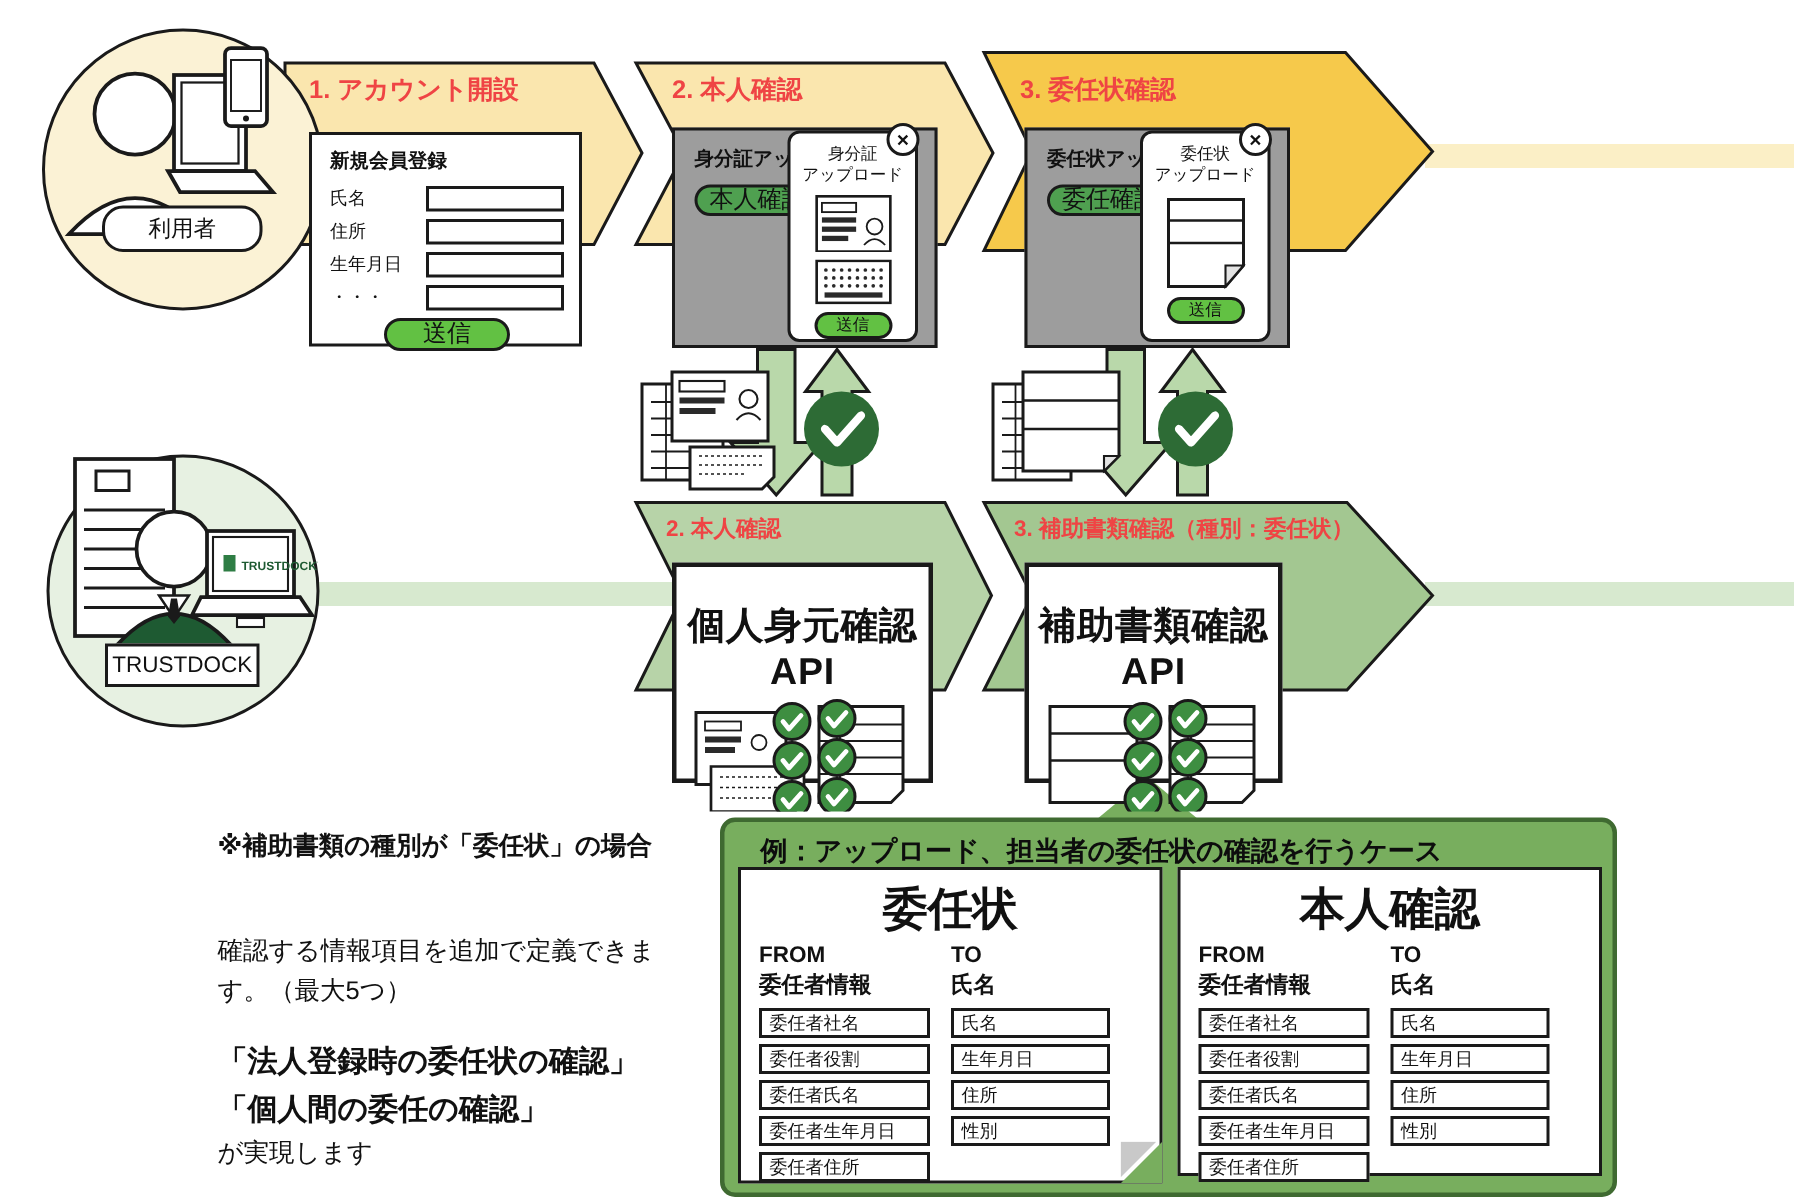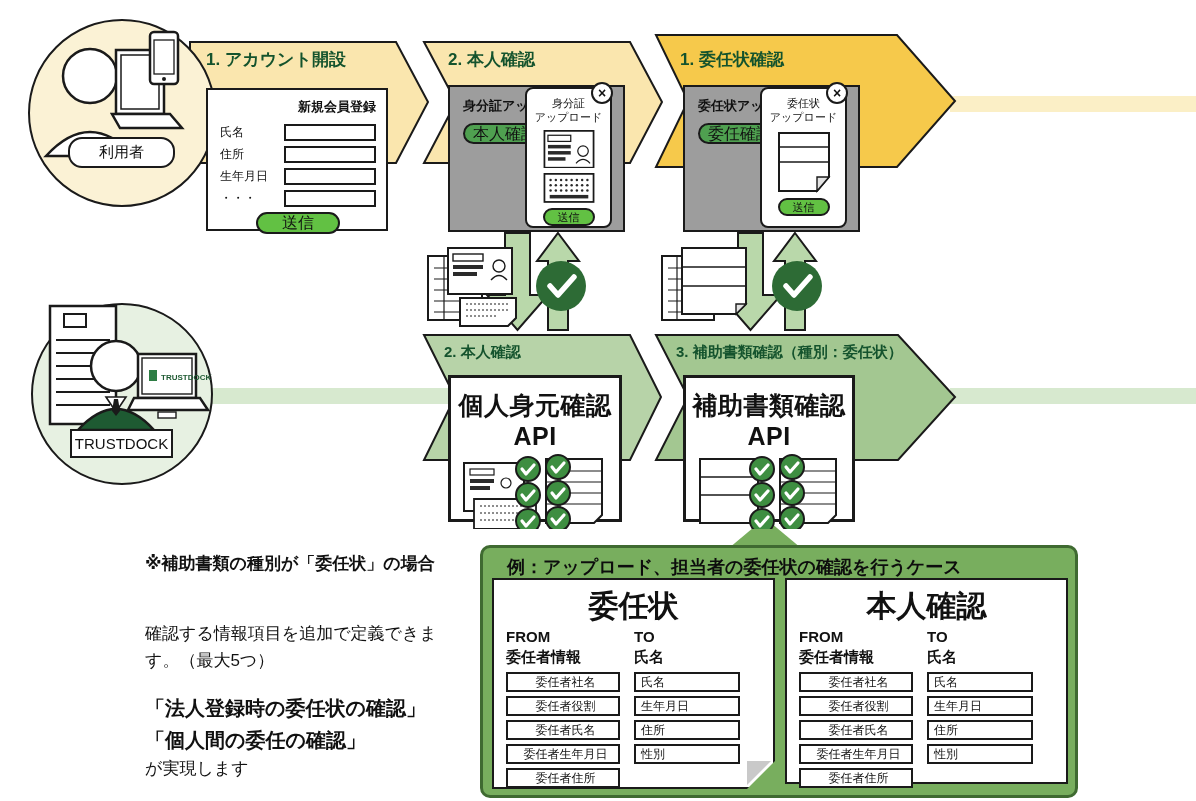--- a/index.html
+++ b/index.html
@@ -4,68 +4,68 @@
 <style>
   html,body{margin:0;padding:0;background:#fff;}
   .canvas{
     position:relative;width:1196px;height:801px;overflow:hidden;background:#fff;
     font-family:"Liberation Sans","DejaVu Sans",sans-serif;color:#111;
   }
   .abs{position:absolute;}
   svg{display:block;}
   .bg{position:absolute;left:0;top:0;}
 
-  .chev-title{position:absolute;font-weight:bold;font-size:17px;white-space:nowrap;color:#14532d;}
+  .chev-title{position:absolute;font-weight:bold;font-size:17px;white-space:nowrap;color:#ef4444;}
   .g-title{font-size:15px;}
 
   .label-box{position:absolute;background:#fff;border:2px solid #1a1a1a;text-align:center;
     font-size:15px;padding:4px 0;box-sizing:border-box;}
 
   .form-box{position:absolute;background:#fff;border:2px solid #1a1a1a;box-sizing:border-box;
     padding:8px 10px 6px 12px;}
-  .form-title{font-weight:bold;font-size:13px;margin-bottom:8px;text-align:right;}
+  .form-title{font-weight:bold;font-size:13px;margin-bottom:8px;}
   .form-row{display:flex;align-items:center;margin-bottom:6px;height:16px;}
   .f-label{font-size:12px;width:64px;flex:none;}
   .f-input{display:inline-block;width:90px;height:13px;border:2px solid #1a1a1a;background:#fff;}
   .pill{border:2px solid #1a1a1a;border-radius:12px;background:#62C143;text-align:center;
     font-size:16px;line-height:18px;box-sizing:border-box;}
   .submit-main{width:84px;height:22px;margin:4px auto 0 auto;}
 
   .gray-win{position:absolute;background:#9D9D9D;border:2px solid #1a1a1a;box-sizing:border-box;
     padding:10px 0 0 13px;}
   .win-title{font-weight:bold;font-size:13px;white-space:nowrap;}
   .win-pill{width:84px;height:21px;margin-top:8px;background:#4FA050;border-radius:11px;line-height:17px;}
 
   .modal{position:absolute;background:#fff;border:2px solid #1a1a1a;border-radius:8px;box-sizing:border-box;
     display:flex;flex-direction:column;align-items:center;padding-top:7px;}
   .modal-title{font-weight:normal;font-size:11px;line-height:1.3;text-align:center;}
   .modal .pill{width:52px;height:18px;border-radius:9px;font-size:11px;line-height:14px;margin-top:5px;}
   .close-btn{position:absolute;width:22px;height:22px;border:2px solid #1a1a1a;border-radius:50%;
     background:#fff;text-align:center;line-height:18px;font-size:14px;font-weight:bold;box-sizing:border-box;z-index:6;}
 
   .api-box{position:absolute;background:#fff;border:3px solid #1a1a1a;box-sizing:border-box;text-align:center;}
-  .api-title{font-size:25px;font-weight:bold;line-height:1.22;margin-top:12px;letter-spacing:0.5px;}
+  .api-title{font-size:25px;font-weight:bold;line-height:1.22;margin-top:24px;letter-spacing:0.5px;}
 
   .note{position:absolute;width:330px;font-size:17px;line-height:1.55;}
   .note .b{font-weight:bold;}
   .note .big{font-weight:bold;font-size:20px;line-height:1.6;}
   .note .gap{height:18px;}
 
   .example-box{position:absolute;background:#78AE5E;border:3px solid #3F6A31;border-radius:10px;box-sizing:border-box;}
   .example-title{font-weight:bold;font-size:18px;color:#0d0d0d;padding:7px 0 0 24px;white-space:nowrap;}
 
   .card{position:absolute;background:#fff;border:2px solid #1a1a1a;box-sizing:border-box;}
   .card-title{text-align:center;font-size:30px;font-weight:bold;margin-top:6px;}
   .card-cols{display:flex;padding-left:12px;margin-top:0;}
   .col-from{width:126px;flex:none;}
   .col-to{width:120px;flex:none;margin-left:2px;}
   .col-head{font-weight:bold;font-size:15px;line-height:1.3;margin-bottom:6px;white-space:nowrap;}
   .item{border:2px solid #1a1a1a;font-size:12px;line-height:16px;height:20px;box-sizing:border-box;
     padding-left:5px;margin-bottom:4px;background:#fff;white-space:nowrap;}
-  .col-from .item{width:114px;text-align:center;}
+  .col-from .item{width:114px;}
   .col-to .item{width:106px;}
 
   .dogear-cut{position:absolute;right:-2px;bottom:-2px;width:28px;height:28px;background:#78AE5E;
     clip-path:polygon(100% 0,100% 100%,0 100%);}
   .dogear-flap{position:absolute;right:2px;bottom:2px;width:24px;height:24px;background:#C9C9C9;
     border:0;clip-path:polygon(0 0,100% 0,0 100%);}
 </style>
 </head>
 <body>
 
@@ -153,21 +153,21 @@
     <rect x="110" y="58" width="50" height="36" fill="#fff" stroke="#1a1a1a" stroke-width="1.4"></rect>
     <rect x="117" y="70" width="8" height="11" fill="#2E7D44"></rect>
     <text x="129" y="80" font-size="8" font-weight="bold" fill="#1E5A32">TRUSTDOCK™</text>
     <path d="M102,98 H168 L176,110 H96 Z" fill="#fff" stroke="#1a1a1a" stroke-width="2.5"></path>
     <rect x="126" y="112" width="18" height="6" fill="#fff" stroke="#1a1a1a" stroke-width="1.4"></rect>
   </svg>
   <div class="label-box" style="left:70px;top:429px;width:103px;height:29px;">TRUSTDOCK</div>
 
   <div class="chev-title" style="left:206px;top:48px;">1. アカウント開設</div>
   <div class="chev-title" style="left:448px;top:48px;">2. 本人確認</div>
-  <div class="chev-title" style="left:680px;top:48px;">1. 委任状確認</div>
+  <div class="chev-title" style="left:680px;top:48px;">3. 委任状確認</div>
   <div class="chev-title g-title" style="left:444px;top:343px;">2. 本人確認</div>
   <div class="chev-title g-title" style="left:676px;top:343px;">3. 補助書類確認（種別：委任状）</div>
 
   <div class="form-box" style="left:206px;top:88px;width:182px;height:143px;">
     <div class="form-title">新規会員登録</div>
     <div class="form-row">
       <span class="f-label">氏名</span>
       <span class="f-input"></span>
     </div>
     <div class="form-row">

